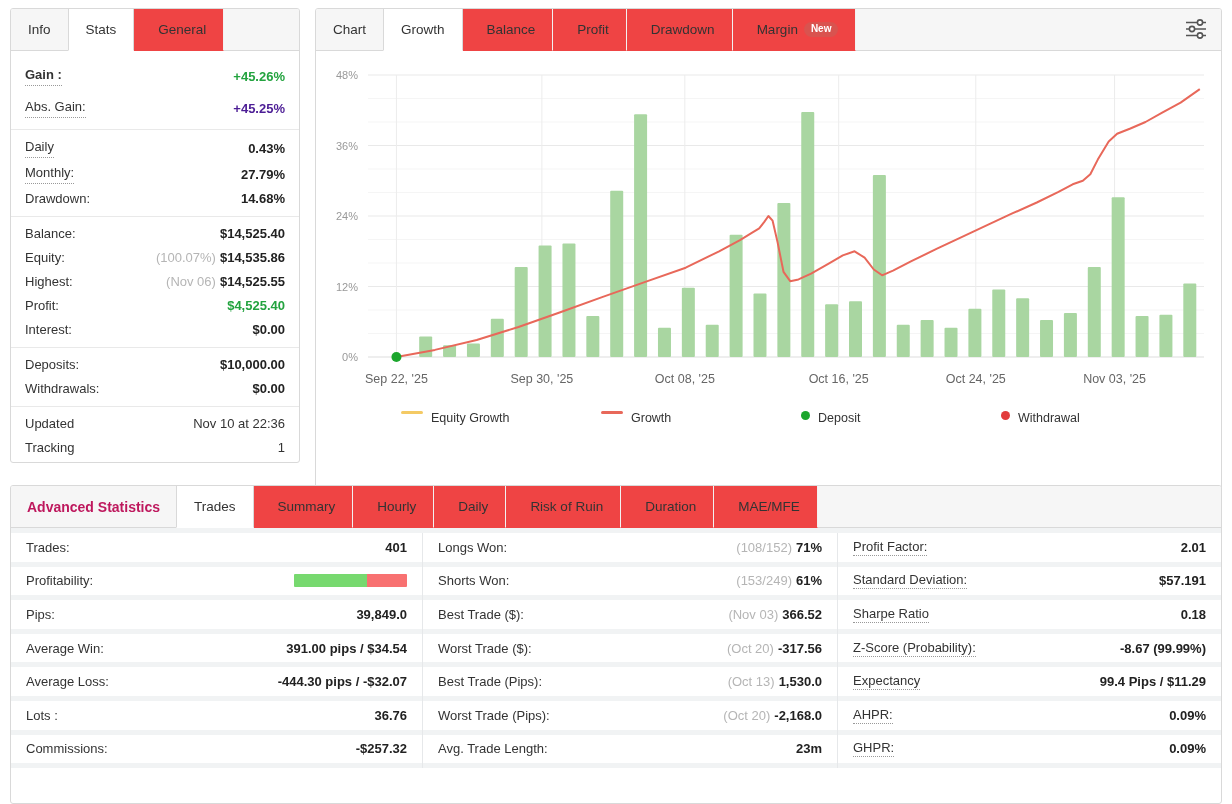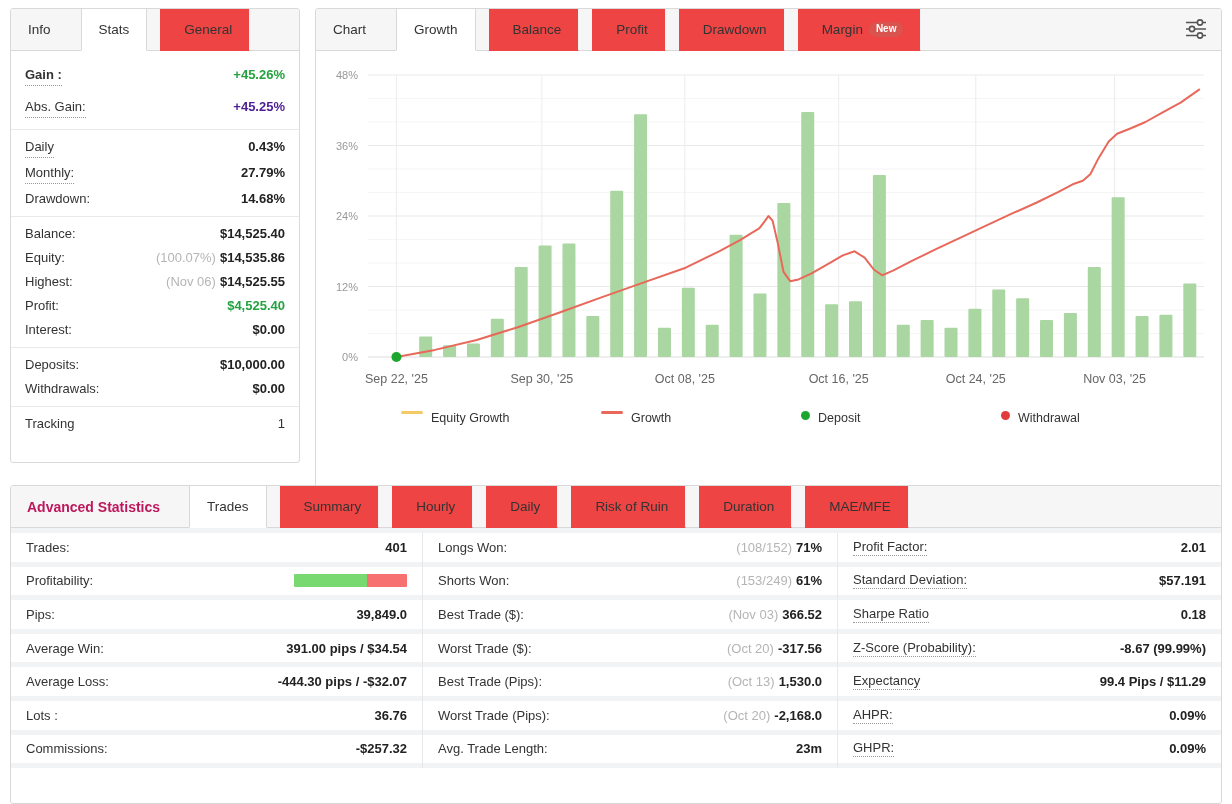--- a/index.html
+++ b/index.html
@@ -4,34 +4,34 @@
 <style>
   * { box-sizing: border-box; margin: 0; padding: 0; }
   html,body { width:1232px; height:804px; background:#fff; font-family:"Liberation Sans", sans-serif; color:#333; overflow:hidden; }
   .page { position:relative; width:1232px; height:804px; }
   .panel { position:absolute; background:#fff; border:1px solid #d9d9d9; border-radius:3px; overflow:hidden; }
   .left-panel  { left:10px; top:8px;  width:290px;  height:455px; }
   .chart-panel { left:315px; top:8px; width:907px;  height:556px; }
   .bottom-panel{ left:10px; top:485px; width:1212px; height:319px; }
 
   
-  .tabbar { display:flex; align-items:stretch; background:#f6f6f6; border-bottom:1px solid #d9d9d9; height:42px; position:relative;gap:13px; }
+  .tabbar { display:flex; align-items:stretch; background:#f6f6f6; border-bottom:1px solid #d9d9d9; height:42px; position:relative; }
   .tab { display:flex; align-items:center; padding:0 17px; font-size:13.5px; color:#333; cursor:pointer; white-space:nowrap; border-bottom:1px solid transparent; margin-bottom:-1px; }
   .tab.plain { background:transparent; }
   .tab.gray { background:#ef4444; border-right:1px solid #f2f2f2;padding-left:24px; }
   .tab.active { background:#fff; border-left:1px solid #d9d9d9; border-right:1px solid #d9d9d9; border-bottom-color:#fff; z-index:2; }
   .tabbar-title { display:flex; align-items:center; padding:0 16px; font-size:14px; font-weight:bold; color:#be185d; }
   .badge { margin-left:6px; font-size:10px; font-weight:bold; color:#fff; padding:2px 7px 2.5px; border-radius:9px; line-height:1; }
   .filter-btn { position:absolute; right:12px; top:9px; width:26px; height:24px; background:transparent; border:none; cursor:pointer; padding:0; }
 
   
   .stat-groups { padding-top:4px; }
   .sgroup { padding:5px 0; }
   .sgroup + .sgroup { border-top:1px solid #e9e9e9; margin:0 0; }
-  .srow { display:flex; justify-content:space-between; align-items:flex-start; padding:3px 14px; font-size:13px; line-height:18px; }
+  .srow { display:flex; justify-content:space-between; align-items:flex-end; padding:3px 14px; font-size:13px; line-height:18px; }
   .sgroup.roomy .srow { padding:6px 14px; }
   .srow .lbl { color:#333; }
   .srow .lbl.u { border-bottom:1px dotted #999; padding-bottom:1px; }
   .srow .lbl.b { font-weight:bold; }
   .srow .val { font-weight:bold; color:#222; text-align:right; }
   .srow .val.plainv { font-weight:normal; color:#333; }
   .gray-part { color:#b5b5b5; font-weight:normal; margin-right:4px; }
 
   
   .chart-wrap { padding:6px 4px 0 4px; }
@@ -121,20 +121,24 @@
           <div class="srow">
             <span class="lbl">Deposits:</span>
             <span class="val">$10,000.00</span>
           </div>
           <div class="srow">
             <span class="lbl">Withdrawals:</span>
             <span class="val">$0.00</span>
           </div>
         </div>
         <div class="sgroup">
+          <div class="srow">
+            <span class="lbl">Updated</span>
+            <span class="val plainv">Nov 10 at 22:36</span>
+          </div>
           <div class="srow">
             <span class="lbl">Tracking</span>
             <span class="val plainv">1</span>
           </div>
         </div>
       </div>
   </section>
 
   <section class="panel chart-panel">
     <div class="tabbar" id="chart-tabs">

